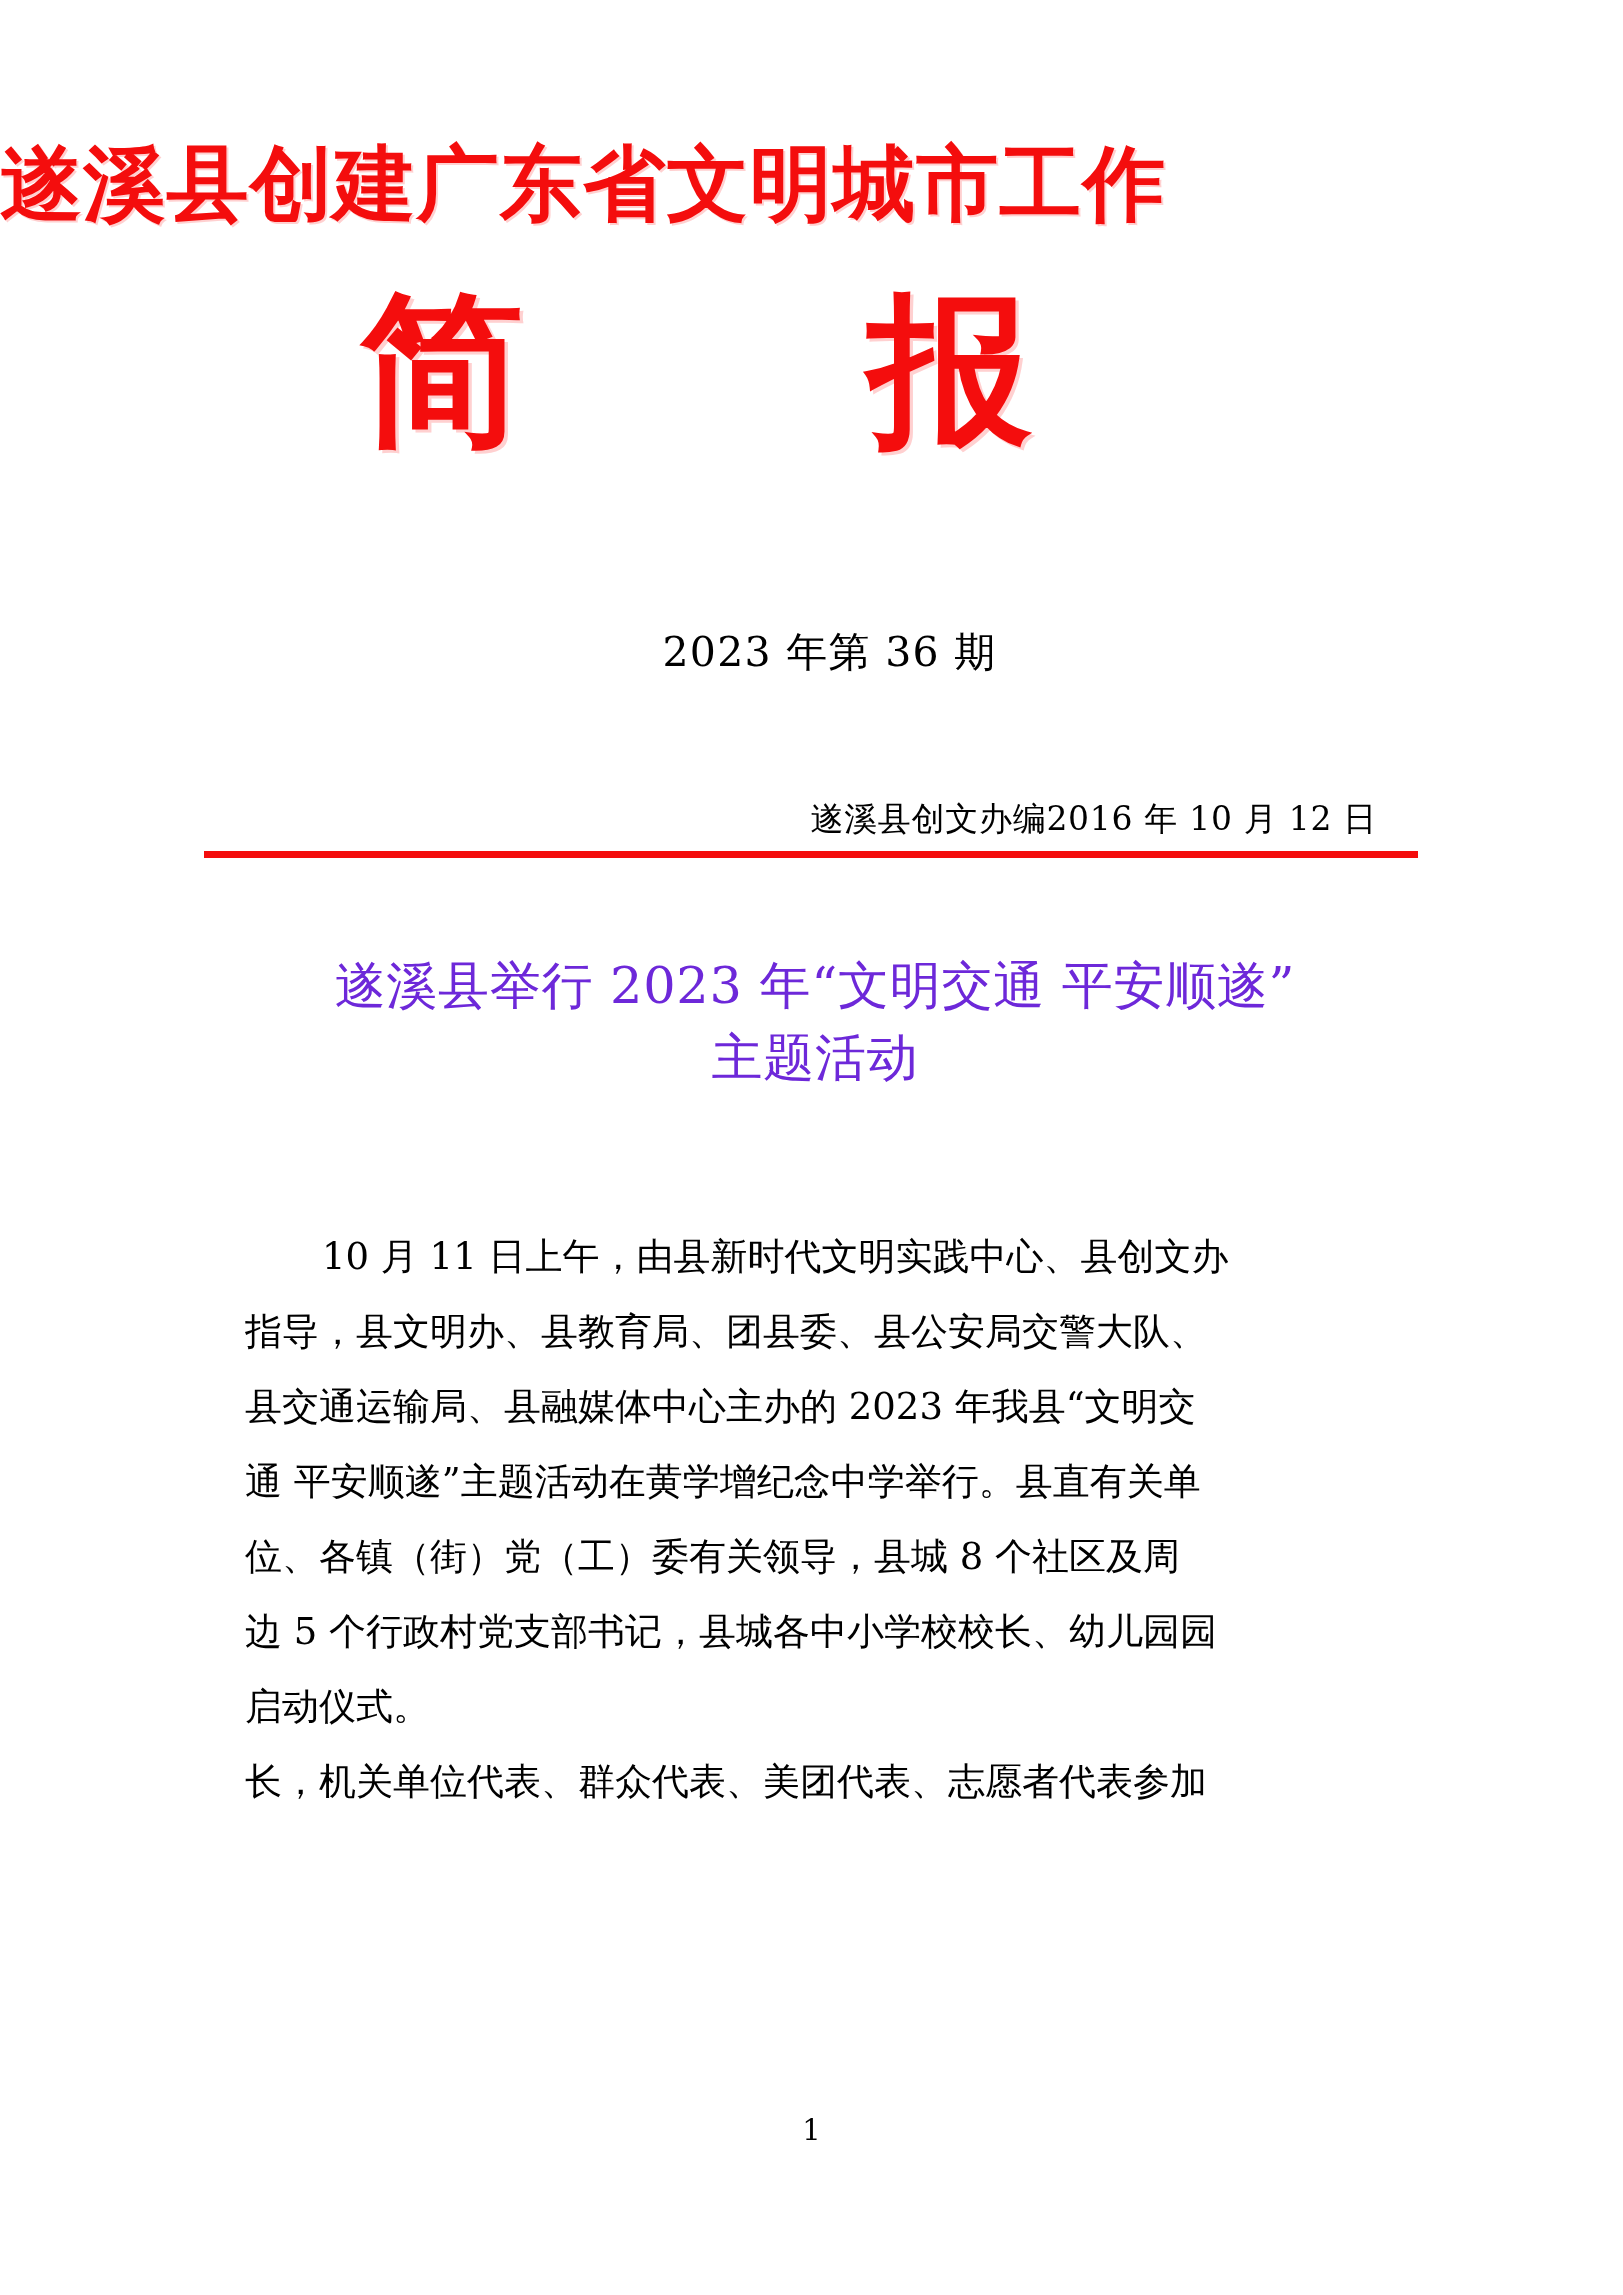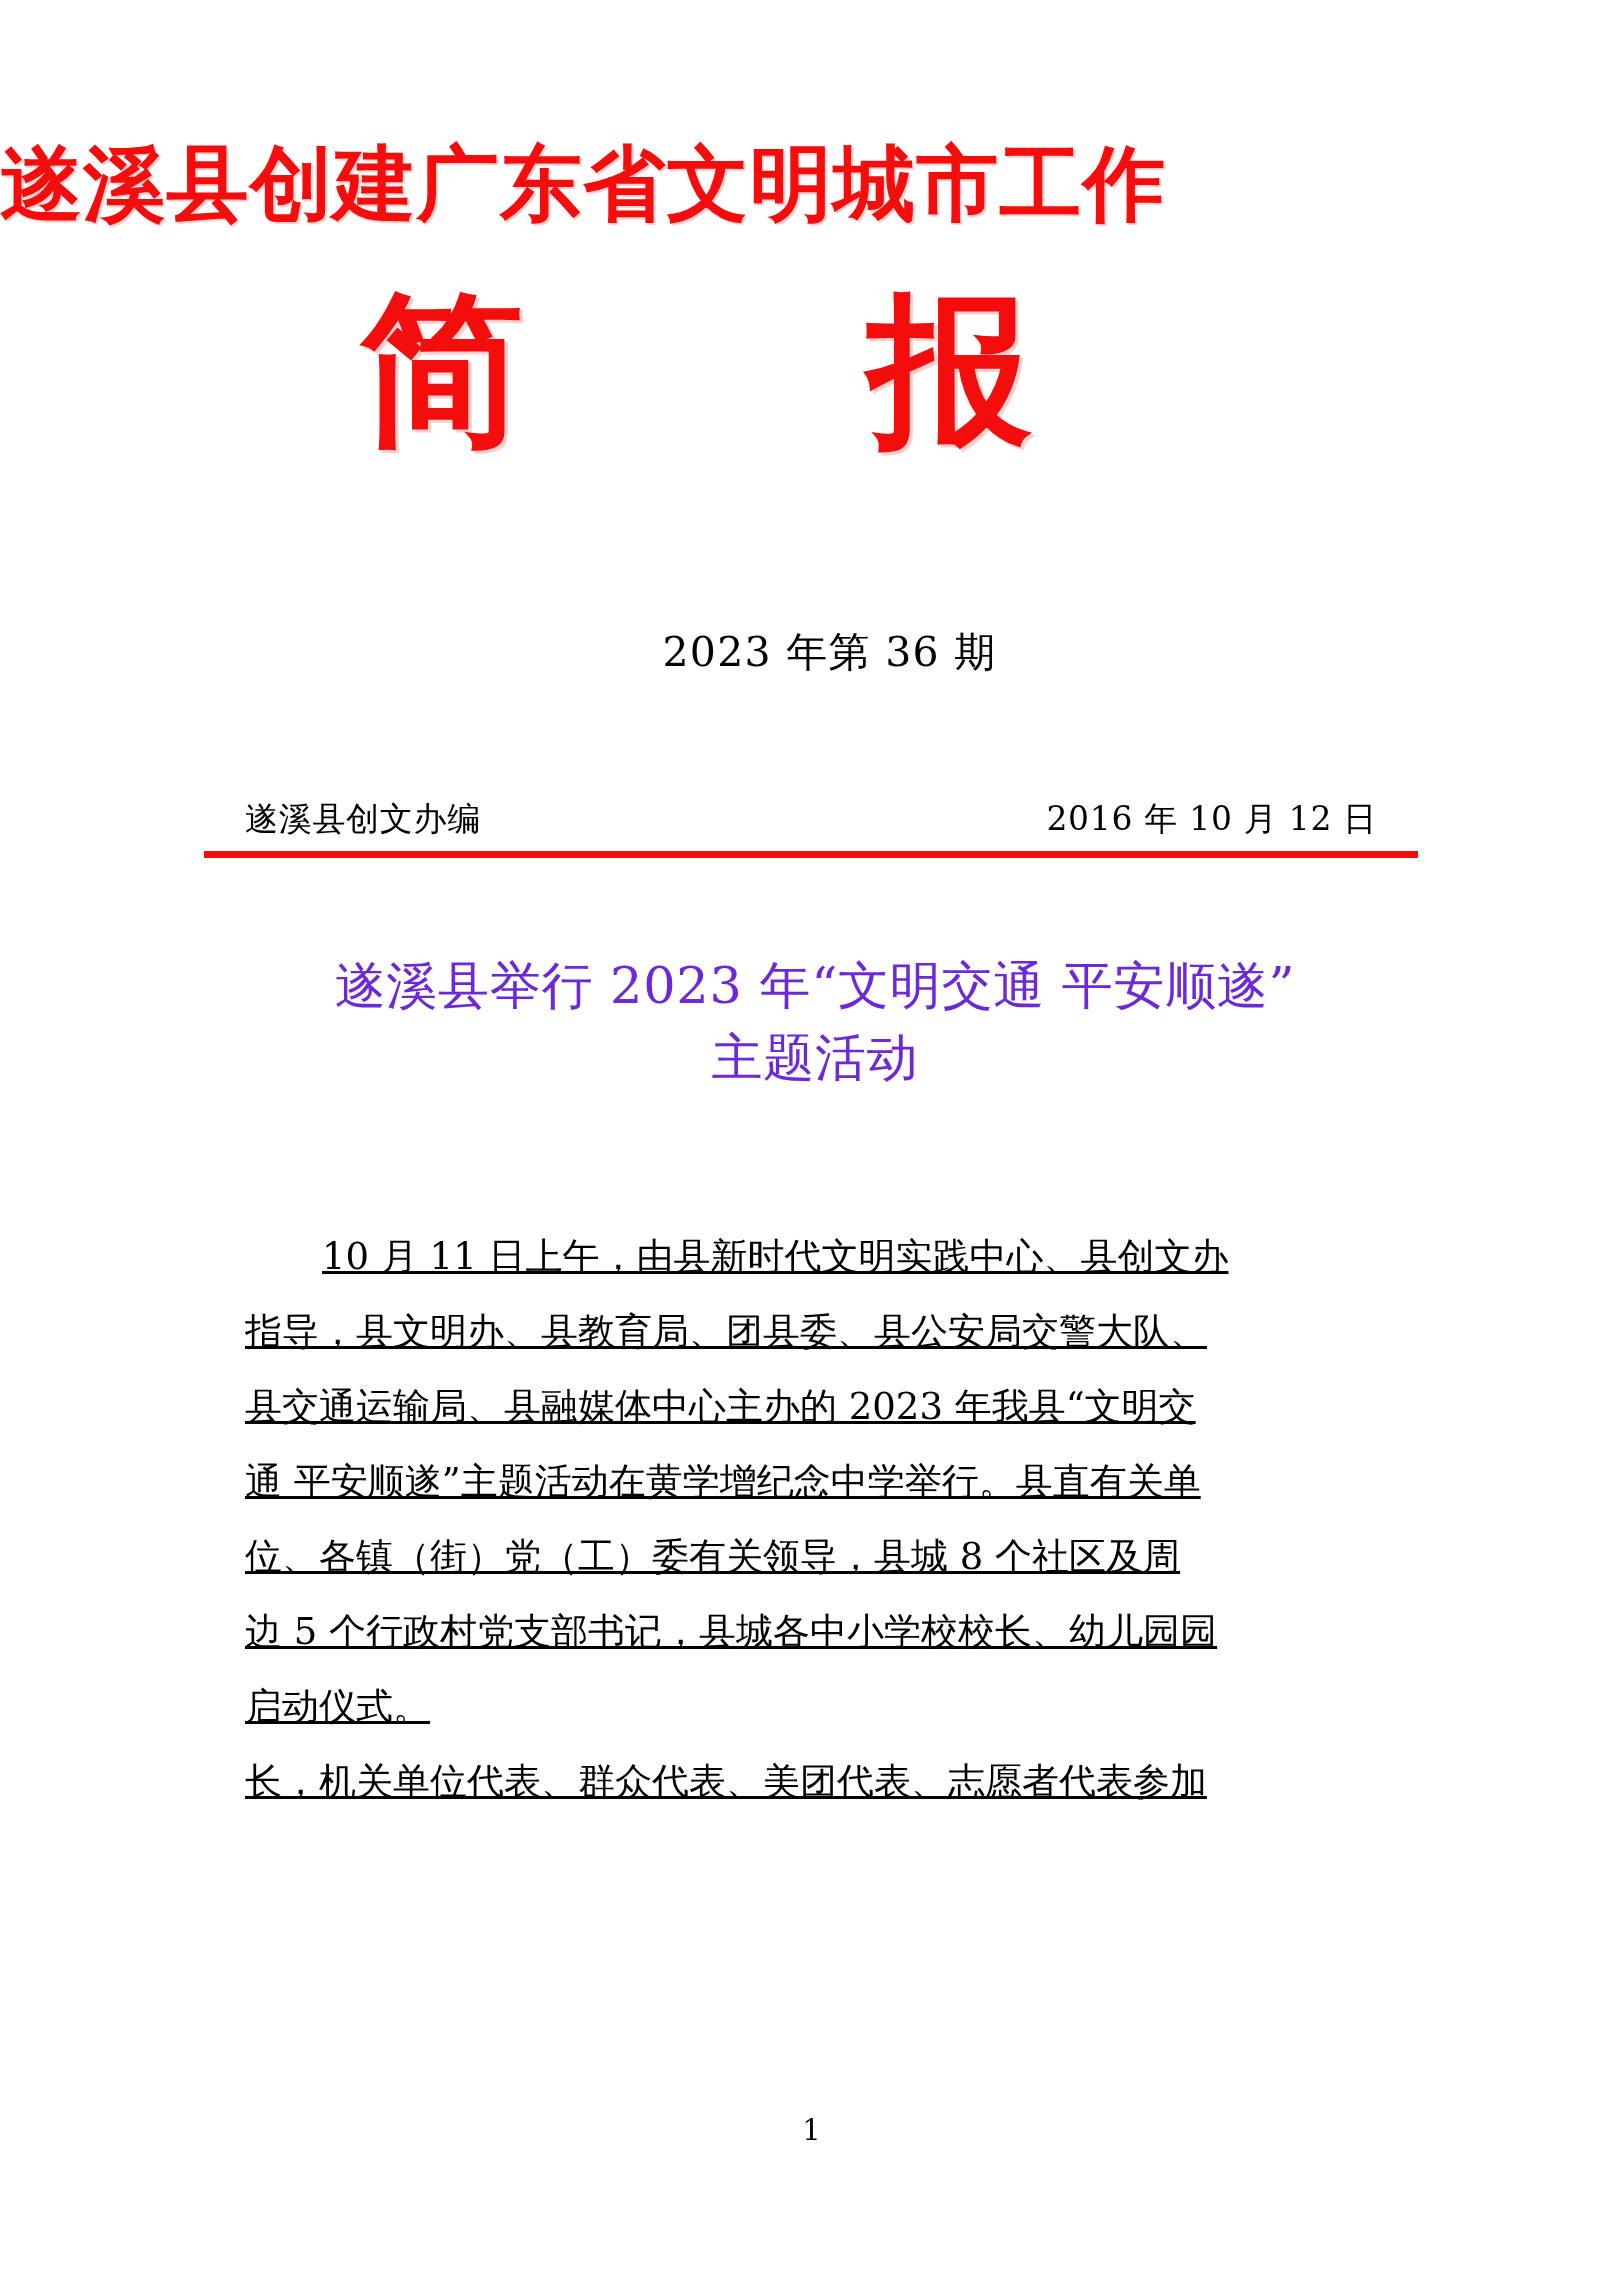--- a/index.html
+++ b/index.html
@@ -63,21 +63,21 @@
     letter-spacing: 1.3px;
   }
 
   
   .meta-row {
     position: absolute;
     left: 245px;
     top: 797px;
     width: 1132px;
     display: flex;
-    justify-content: space-between;
+    justify-content: flex-end;
     align-items: baseline;
     font-size: 33px;
     color: #000000;
     letter-spacing: 0.7px;
   }
   .meta-left { white-space: nowrap; }
   .meta-right { white-space: nowrap; }
 
   .red-rule {
     position: absolute;
@@ -110,21 +110,20 @@
     width: 1139px;
     font-size: 37px;
     line-height: 75px;
     color: #000000;
     letter-spacing: 0px;
     text-align: justify;
   }
   .body-block p {
     margin: 0;
     text-indent: 0;
-    text-decoration: underline;
   }
   .body-block .bline {
     display: block;
     white-space: nowrap;
   }
   .body-block .bline.indent {
     text-indent: 77px;
   }
   .body-block .bline.last {
     text-align: left;

